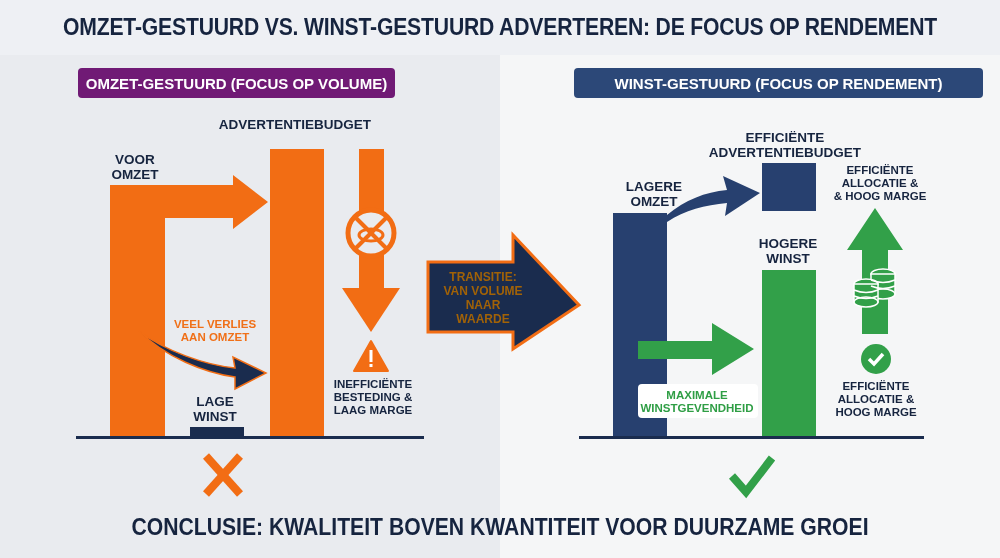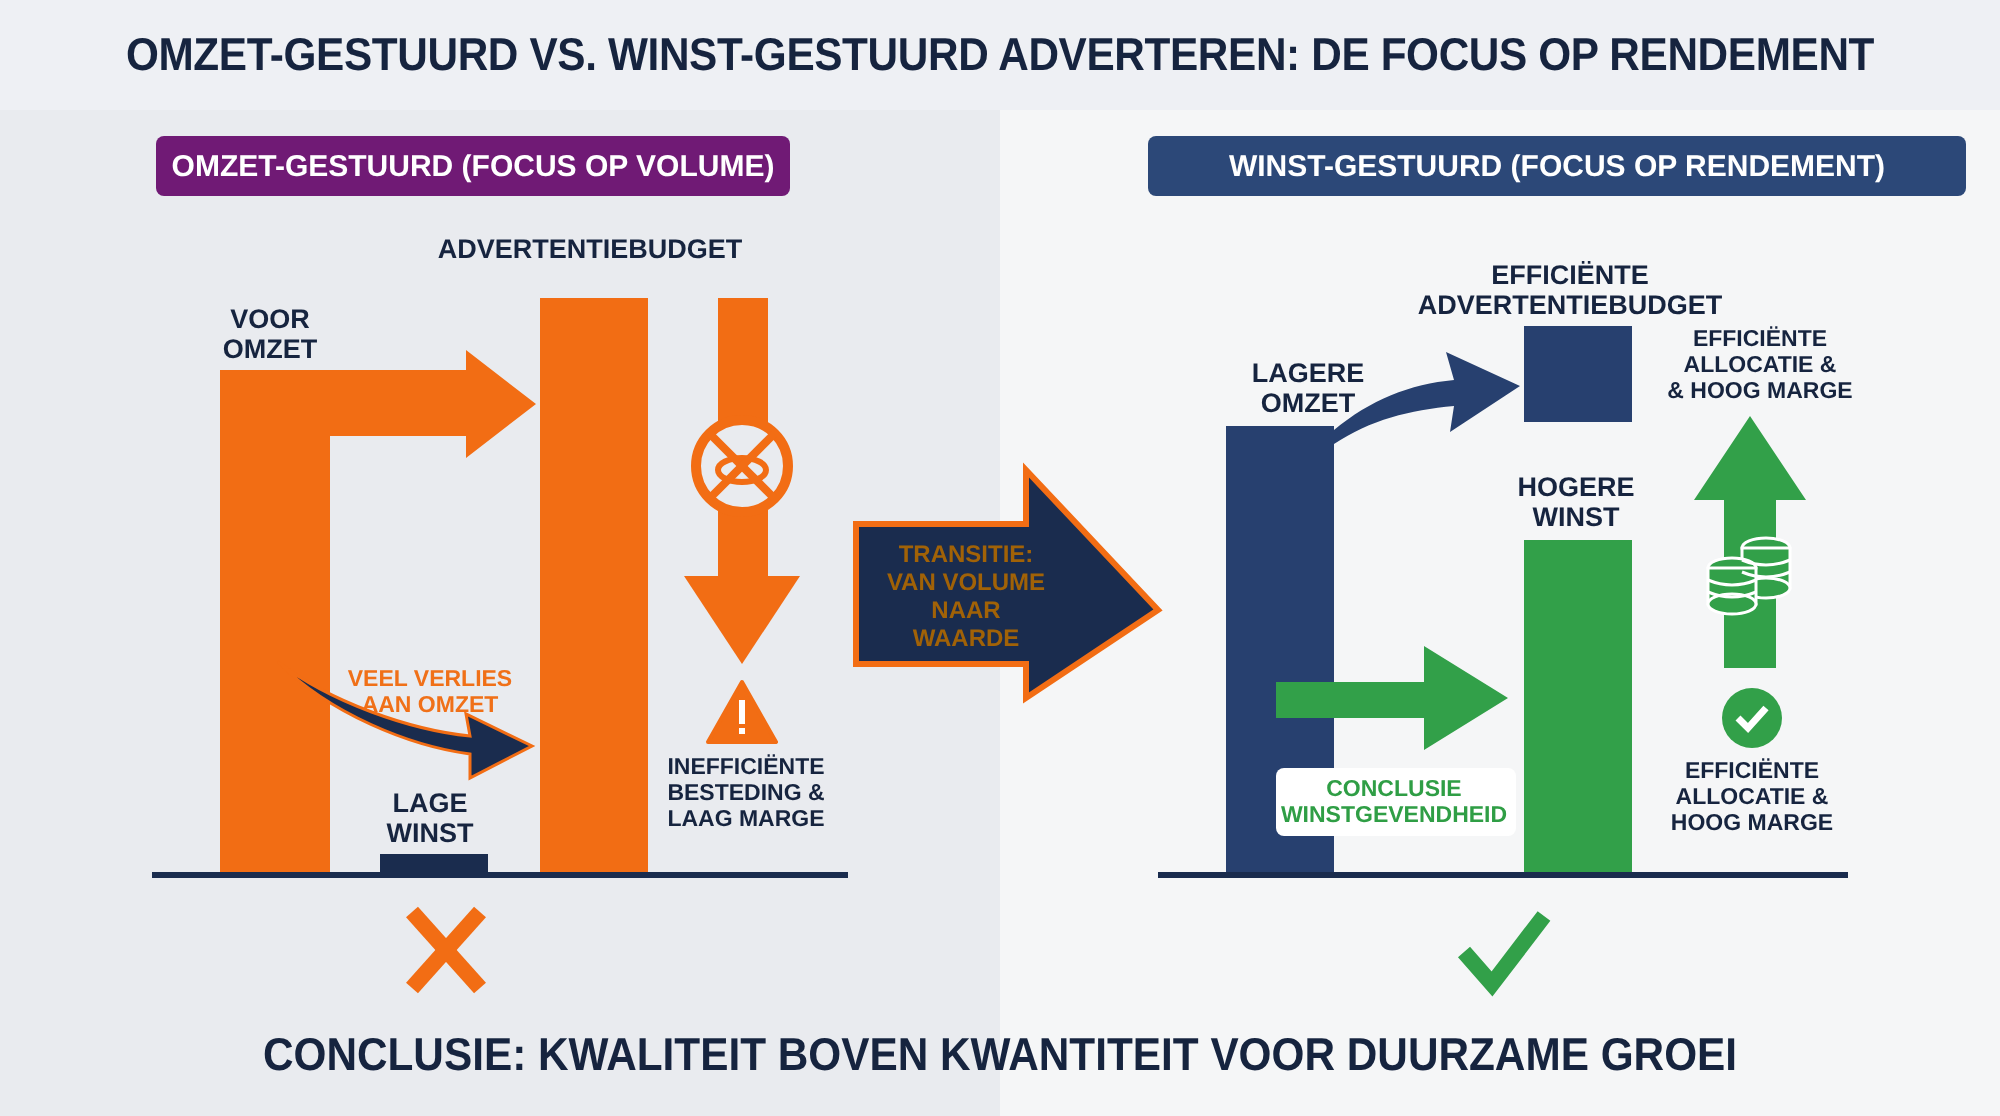--- a/index.html
+++ b/index.html
@@ -6,21 +6,21 @@
   html, body { width: 1000px; height: 558px; overflow: hidden; }
   body { font-family: "Liberation Sans", sans-serif; background: #eef0f4; position: relative; color: #16243f; }
   .bg-left { position: absolute; left: 0; top: 55px; width: 500px; height: 503px; background: #e9ebef; }
   .bg-right { position: absolute; left: 500px; top: 55px; width: 500px; height: 503px; background: #f5f6f7; }
   .title { position: absolute; left: 0; top: 14px; width: 1000px; text-align: center; font-weight: 700; font-size: 23px; color: #16243f; letter-spacing: -0.2px; transform: scaleX(0.92); }
   .panel-head { position: absolute; top: 68px; height: 30px; border-radius: 4px; color: #fff; font-weight: 700; font-size: 15px; display: flex; align-items: center; justify-content: center; }
   .ph-left { left: 78px; width: 317px; background: #701a75; }
   .ph-right { left: 574px; width: 409px; background: #2c4878; }
   .lbl { position: absolute; font-weight: 700; font-size: 13.5px; text-align: center; line-height: 15px; color: #16243f; }
   .lbl.sm { font-size: 11.5px; line-height: 13px; }
-  .lbl.orange { color: #f07018; margin-top: 16px; }
+  .lbl.orange { color: #f07018; }
   .lbl.green { color: #2f9e45; }
   .bar { position: absolute; }
   .orange-bg { background: #f26d14; }
   .navy-bg { background: #27406f; }
   .dark-bg { background: #1a2c4e; }
   .green-bg { background: #32a049; }
   .baseline { position: absolute; height: 3px; background: #1a2c4e; }
   svg.abs { position: absolute; overflow: visible; }
   .conclusion { position: absolute; left: 0; top: 514px; width: 1000px; text-align: center; font-weight: 700; font-size: 23px; color: #16243f; transform: scaleX(0.92); }
   .trans-text { position: absolute; left: 438px; top: 270px; width: 90px; text-align: center; color: #a16207; font-weight: 700; font-size: 12px; line-height: 14px; }
@@ -126,21 +126,21 @@
   <div>HOGERE</div>
   <div>WINST</div>
 </div>
 <div class="bar green-bg" style="left:762px;top:270px;width:54px;height:167px;"></div>
 
 <svg class="abs" style="left:638px;top:323px;" width="118" height="56">
   <polygon points="0,18 74,18 74,0 116,26 74,52 74,36 0,36" fill="#32a049"></polygon>
 </svg>
 <div class="win-badge"></div>
 <div class="lbl green sm" style="left:632px;top:389px;width:130px;">
-  <div>CONCLUSIE</div>
+  <div>MAXIMALE</div>
   <div>WINSTGEVENDHEID</div>
 </div>
 
 <svg class="abs" style="left:846px;top:208px;" width="60" height="130">
   <polygon points="29,0 57,42 42,42 42,126 16,126 16,42 1,42" fill="#32a049"></polygon>
 </svg>
 <svg class="abs" style="left:850px;top:262px;" width="50" height="50">
   <g fill="#32a049" stroke="#fff" stroke-width="1.5">
     <ellipse cx="33" cy="12" rx="12" ry="5"></ellipse>
     <rect x="21" y="12" width="24" height="20"></rect>

